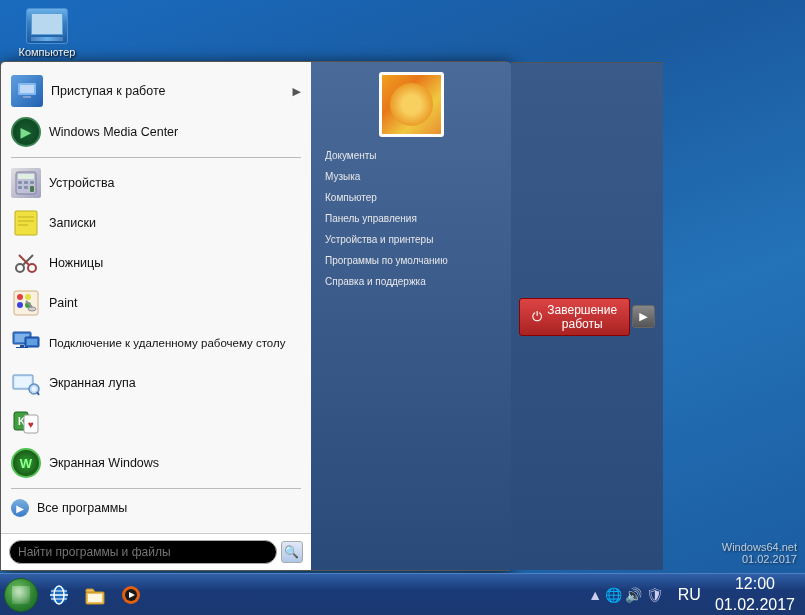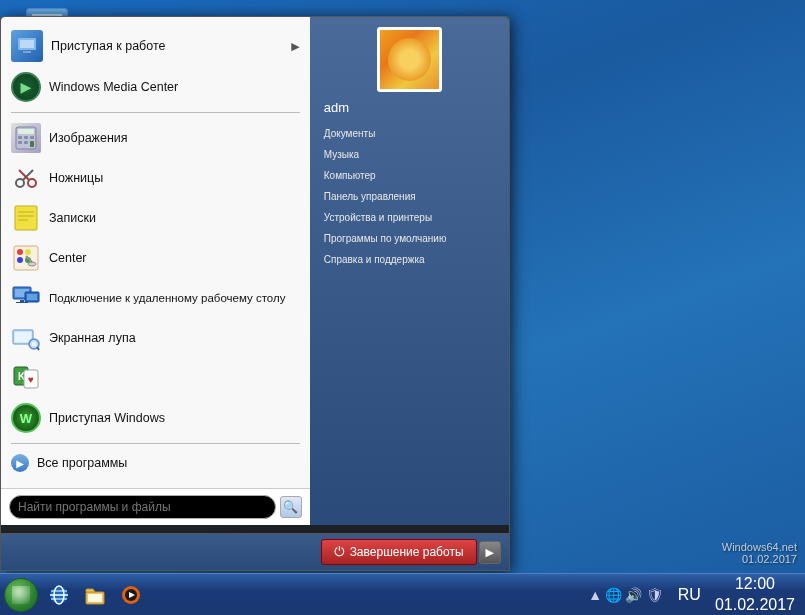--- a/index.html
+++ b/index.html
@@ -61,26 +61,25 @@
       line-height: 1.2;
     }
 
     
     .start-menu {
       position: absolute;
       bottom: 44px;
       left: 0;
       width: 510px;
       display: flex;
-      flex-direction: column;
+      flex-direction: row;
       background: rgba(30, 30, 30, 0.95);
       border: 1px solid #555;
       border-radius: 4px 4px 0 0;
       box-shadow: 2px 2px 15px rgba(0,0,0,0.7);
-      gap: 8px;
     }
 
     .start-menu-main {
       display: flex;
       flex-direction: row;
       flex: 1;
     }
 
     
     .start-left {
@@ -404,60 +403,60 @@
                 <rect x="3" y="2" width="20" height="22" rx="2" fill="#c0c0d8" stroke="#8080a0" stroke-width="1"></rect>
                 <rect x="5" y="4" width="16" height="5" rx="1" fill="#e0f0e0"></rect>
                 <rect x="5" y="11" width="4" height="3" rx="1" fill="#8090a8"></rect>
                 <rect x="11" y="11" width="4" height="3" rx="1" fill="#8090a8"></rect>
                 <rect x="17" y="11" width="4" height="3" rx="1" fill="#8090a8"></rect>
                 <rect x="5" y="16" width="4" height="3" rx="1" fill="#8090a8"></rect>
                 <rect x="11" y="16" width="4" height="3" rx="1" fill="#8090a8"></rect>
                 <rect x="17" y="16" width="4" height="6" rx="1" fill="#4a7a4a"></rect>
               </svg>
             </div>
-            <span class="menu-item-label">Изображения</span>
+            <span class="menu-item-label">Устройства</span>
+          </div>
+
+          <div class="menu-item">
+            <div class="menu-item-icon" style="width:30px;height:30px;">
+              <svg width="28" height="28" viewBox="0 0 28 28">
+                <rect x="3" y="2" width="22" height="24" rx="1" fill="#f0e040" stroke="#c0b020" stroke-width="1"></rect>
+                <line x1="6" y1="8" x2="22" y2="8" stroke="#c0b020" stroke-width="1"></line>
+                <line x1="6" y1="12" x2="22" y2="12" stroke="#c0b020" stroke-width="1"></line>
+                <line x1="6" y1="16" x2="16" y2="16" stroke="#c0b020" stroke-width="1"></line>
+              </svg>
+            </div>
+            <span class="menu-item-label">Записки</span>
           </div>
 
           <div class="menu-item">
             <div class="menu-item-icon" style="width:30px;height:30px;display:flex;align-items:center;justify-content:center;">
               <svg width="26" height="26" viewBox="0 0 26 26">
                 <circle cx="7" cy="18" r="4" fill="none" stroke="#606060" stroke-width="2"></circle>
                 <circle cx="19" cy="18" r="4" fill="none" stroke="#a04040" stroke-width="2"></circle>
                 <line x1="10" y1="15" x2="20" y2="5" stroke="#606060" stroke-width="2"></line>
                 <line x1="16" y1="15" x2="6" y2="5" stroke="#a04040" stroke-width="2"></line>
               </svg>
             </div>
             <span class="menu-item-label">Ножницы</span>
-          </div>
-
-          <div class="menu-item">
-            <div class="menu-item-icon" style="width:30px;height:30px;">
-              <svg width="28" height="28" viewBox="0 0 28 28">
-                <rect x="3" y="2" width="22" height="24" rx="1" fill="#f0e040" stroke="#c0b020" stroke-width="1"></rect>
-                <line x1="6" y1="8" x2="22" y2="8" stroke="#c0b020" stroke-width="1"></line>
-                <line x1="6" y1="12" x2="22" y2="12" stroke="#c0b020" stroke-width="1"></line>
-                <line x1="6" y1="16" x2="16" y2="16" stroke="#c0b020" stroke-width="1"></line>
-              </svg>
-            </div>
-            <span class="menu-item-label">Записки</span>
           </div>
 
           <div class="menu-item">
             <div class="menu-item-icon" style="width:30px;height:30px;display:flex;align-items:center;justify-content:center;">
               <svg width="28" height="28" viewBox="0 0 28 28">
                 <rect x="2" y="2" width="24" height="24" rx="2" fill="#f8f0e0" stroke="#d0b080" stroke-width="1"></rect>
                 <circle cx="8" cy="8" r="3" fill="#e04040"></circle>
                 <circle cx="16" cy="8" r="3" fill="#e0e040"></circle>
                 <circle cx="8" cy="16" r="3" fill="#4040e0"></circle>
                 <circle cx="16" cy="16" r="3" fill="#40a040"></circle>
                 <ellipse cx="20" cy="20" rx="4" ry="2" fill="#d0d0d0" stroke="#909090" stroke-width="1"></ellipse>
                 <line x1="20" y1="18" x2="14" y2="12" stroke="#909090" stroke-width="2"></line>
               </svg>
             </div>
-            <span class="menu-item-label">Center</span>
+            <span class="menu-item-label">Paint</span>
           </div>
 
           <div class="menu-item">
             <div class="menu-item-icon" style="width:30px;height:30px;display:flex;align-items:center;justify-content:center;">
               <svg width="28" height="28" viewBox="0 0 28 28">
                 <rect x="1" y="3" width="18" height="12" rx="1" fill="#4080d0" stroke="#2050a0" stroke-width="1"></rect>
                 <rect x="3" y="5" width="14" height="8" fill="#80b0e8"></rect>
                 <rect x="8" y="16" width="4" height="2" fill="#2050a0"></rect>
                 <rect x="4" y="18" width="12" height="1" fill="#2050a0"></rect>
                 <rect x="13" y="8" width="14" height="10" rx="1" fill="#3070c0" stroke="#1040a0" stroke-width="1"></rect>
@@ -488,21 +487,21 @@
                 <rect x="12" y="6" width="14" height="18" rx="2" fill="white" stroke="#a0a0a0" stroke-width="1"></rect>
                 <text x="16" y="19" font-size="10" fill="#c03030" font-weight="bold">♥</text>
               </svg>
             </div>
           </div>
 
           <div class="menu-item">
             <div class="menu-item-icon" style="width:30px;height:30px;display:flex;align-items:center;justify-content:center;background:radial-gradient(circle,#30a030,#104010);border-radius:50%;border:2px solid #50c050;">
               <span style="color:#90ff90;font-size:13px;font-weight:bold;">W</span>
             </div>
-            <span class="menu-item-label">Приступая Windows</span>
+            <span class="menu-item-label">Экранная Windows</span>
           </div>
 
           <div class="menu-divider"></div>
 
           <div class="all-programs-item">
             <div class="all-programs-arrow">▶</div>
             <span class="all-programs-label">Все программы</span>
           </div>
         </div>
 
@@ -510,21 +509,20 @@
           <input type="text" class="search-input" placeholder="Найти программы и файлы" style="">
           <button class="search-btn">🔍</button>
         </div>
       </div>
 
       <div class="start-right">
 
         <div class="user-avatar">
         </div>
 
-        <div class="right-username">adm</div>
 
         <div class="right-menu-items">
           <div class="right-item">Документы</div>
           <div class="right-item">Музыка</div>
           <div class="right-item">Компьютер</div>
           <div class="right-item">Панель управления</div>
           <div class="right-item">Устройства и принтеры</div>
           <div class="right-item">Программы по умолчанию</div>
           <div class="right-item">Справка и поддержка</div>
         </div>

